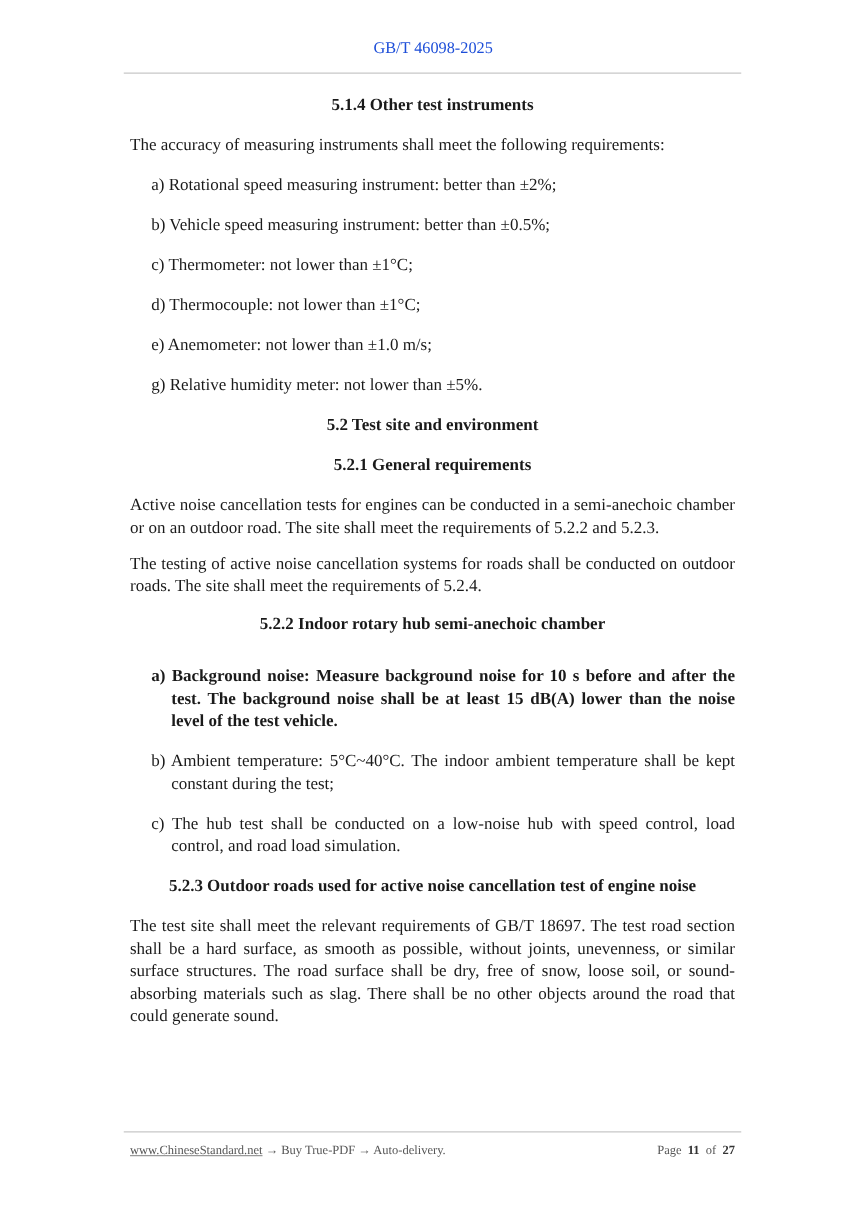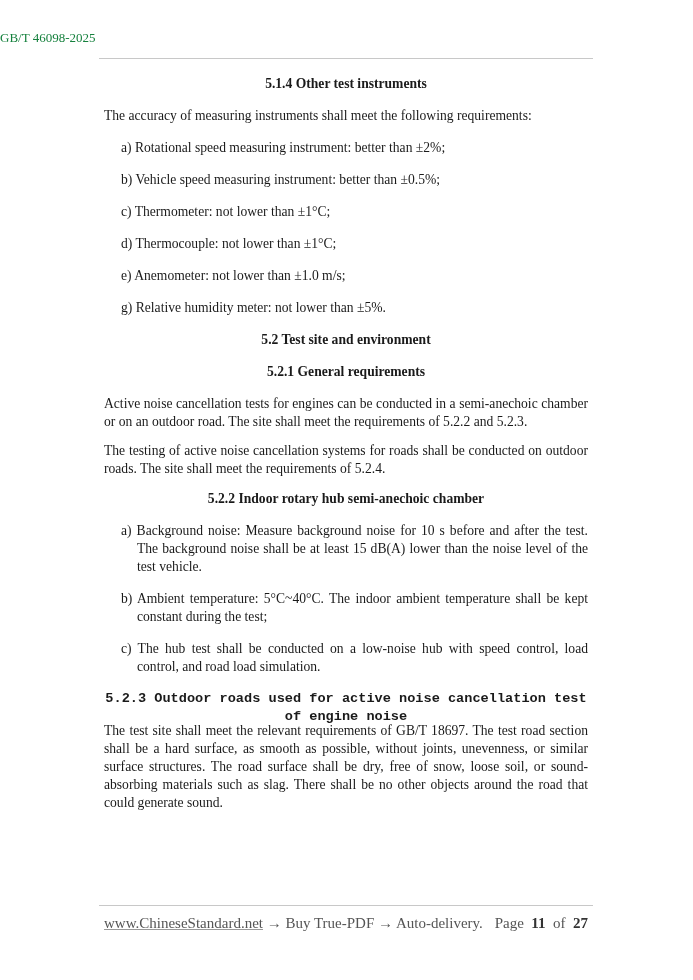--- a/index.html
+++ b/index.html
@@ -1,26 +1,26 @@
 <!DOCTYPE html>
 <html><head>
 <meta charset="utf-8">
 <style>
   html, body { margin:0; padding:0; background:#ffffff; }
   body { width:693px; height:980px; position:relative; overflow:hidden;
          font-family:"Liberation Serif", "DejaVu Serif", serif; color:#1a1a1a; }
-  .header { position:absolute; left:0; top:30px; width:693px; text-align:left;
-            font-size:13px; color:#15803d; }
+  .header { position:absolute; left:0; top:30px; width:693px; text-align:center;
+            font-size:13px; color:#1d4ed8; }
   .rule { position:absolute; left:99px; width:494px; height:1px; background:#c8c8c8; }
   .content { position:absolute; left:104px; top:75px; width:484px; font-size:13.6px; line-height:18px; }
   .h { font-weight:bold; margin:0; padding:0; height:18px;text-align:center; }
   .p { margin:0; text-align:justify; }
   .li { margin:0; padding-left:17px; text-indent:0; }
   .li2 { margin:0; padding-left:33px; text-indent:-16px; text-align:justify; }
-  .footer { position:absolute; left:104px; top:915px; width:484px; font-size:15px; color:#555; }
+  .footer { position:absolute; left:104px; top:915px; width:484px; font-size:10px; color:#555; }
   .footer a { color:#555; text-decoration:underline; text-decoration-color:#999; }
   .page { position:absolute; right:0; top:0;text-align:right; }
   .page b { color:#333; }
 </style>
 </head>
 <body>
 
 <div class="header">GB/T 46098-2025</div>
 <div class="rule" style="top:58px;"></div>
 
@@ -33,25 +33,25 @@
   <p class="li" style="margin-top:14px;">d) Thermocouple: not lower than ±1°C;</p>
   <p class="li" style="margin-top:14px;">e) Anemometer: not lower than ±1.0 m/s;</p>
   <p class="li" style="margin-top:14px;">g) Relative humidity meter: not lower than ±5%.</p>
 
   <p class="h" style="margin-top:14px;">5.2 Test site and environment</p>
   <p class="h" style="margin-top:14px;">5.2.1 General requirements</p>
   <p class="p" style="margin-top:14px;">Active noise cancellation tests for engines can be conducted in a semi-anechoic chamber or on an outdoor road. The site shall meet the requirements of 5.2.2 and 5.2.3.</p>
   <p class="p" style="margin-top:11px;">The testing of active noise cancellation systems for roads shall be conducted on outdoor roads. The site shall meet the requirements of 5.2.4.</p>
 
   <p class="h" style="margin-top:12px;">5.2.2 Indoor rotary hub semi-anechoic chamber</p>
-  <p class="li2" style="margin-top:14px;">a) Background noise: Measure background noise for 10 s before and after the test. The background noise shall be at least 15 dB(A) lower than the noise level of the test vehicle.</p>
+  <p class="li2" style="margin-top:24px;font-weight:bold;">a) Background noise: Measure background noise for 10 s before and after the test. The background noise shall be at least 15 dB(A) lower than the noise level of the test vehicle.</p>
   <p class="li2" style="margin-top:14px;">b) Ambient temperature: 5°C~40°C. The indoor ambient temperature shall be kept constant during the test;</p>
   <p class="li2" style="margin-top:14px;">c) The hub test shall be conducted on a low-noise hub with speed control, load control, and road load simulation.</p>
 
-  <p class="h" style="margin-top:14px;font-family:Liberation Mono, monospace;">5.2.3 Outdoor roads used for active noise cancellation test of engine noise</p>
+  <p class="h" style="margin-top:14px;">5.2.3 Outdoor roads used for active noise cancellation test of engine noise</p>
   <p class="p" style="margin-top:14px;">The test site shall meet the relevant requirements of GB/T 18697. The test road section shall be a hard surface, as smooth as possible, without joints, unevenness, or similar surface structures. The road surface shall be dry, free of snow, loose soil, or sound-absorbing materials such as slag. There shall be no other objects around the road that could generate sound.</p>
 </div>
 
 <div class="rule" style="top:905px;"></div>
 <div class="footer">
   <a href="#">www.ChineseStandard.net</a><span> → Buy True-PDF → Auto-delivery.</span>
   <span class="page">
     <span>Page</span>&nbsp;
     <b>11</b>&nbsp;
     <span>of</span>&nbsp;

